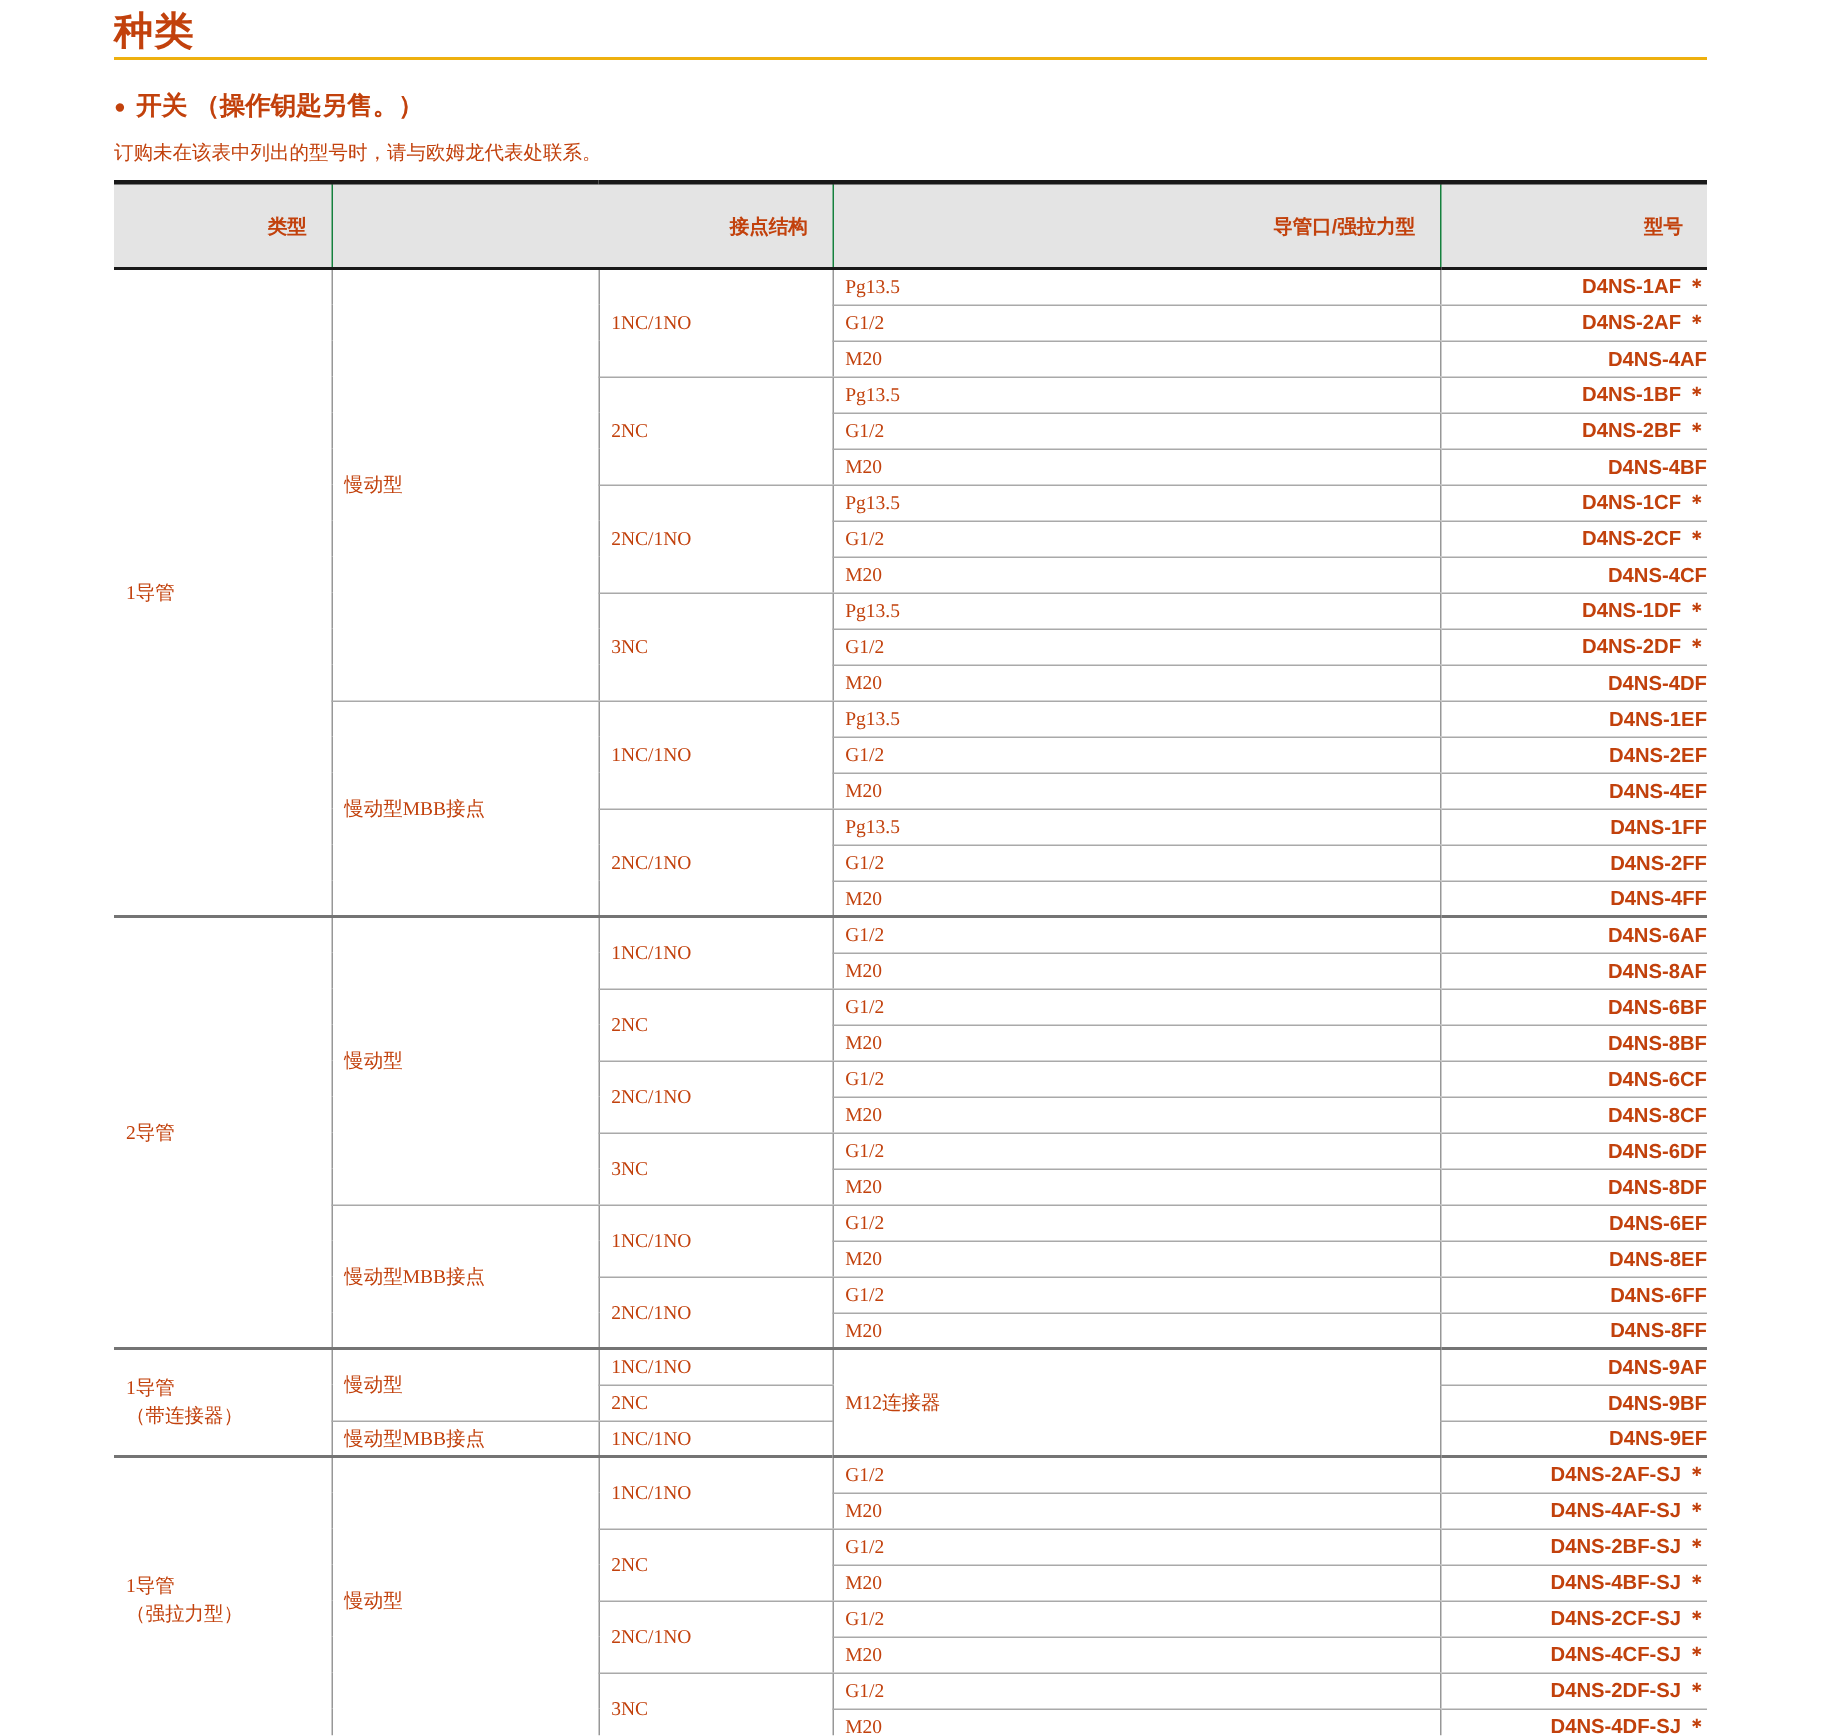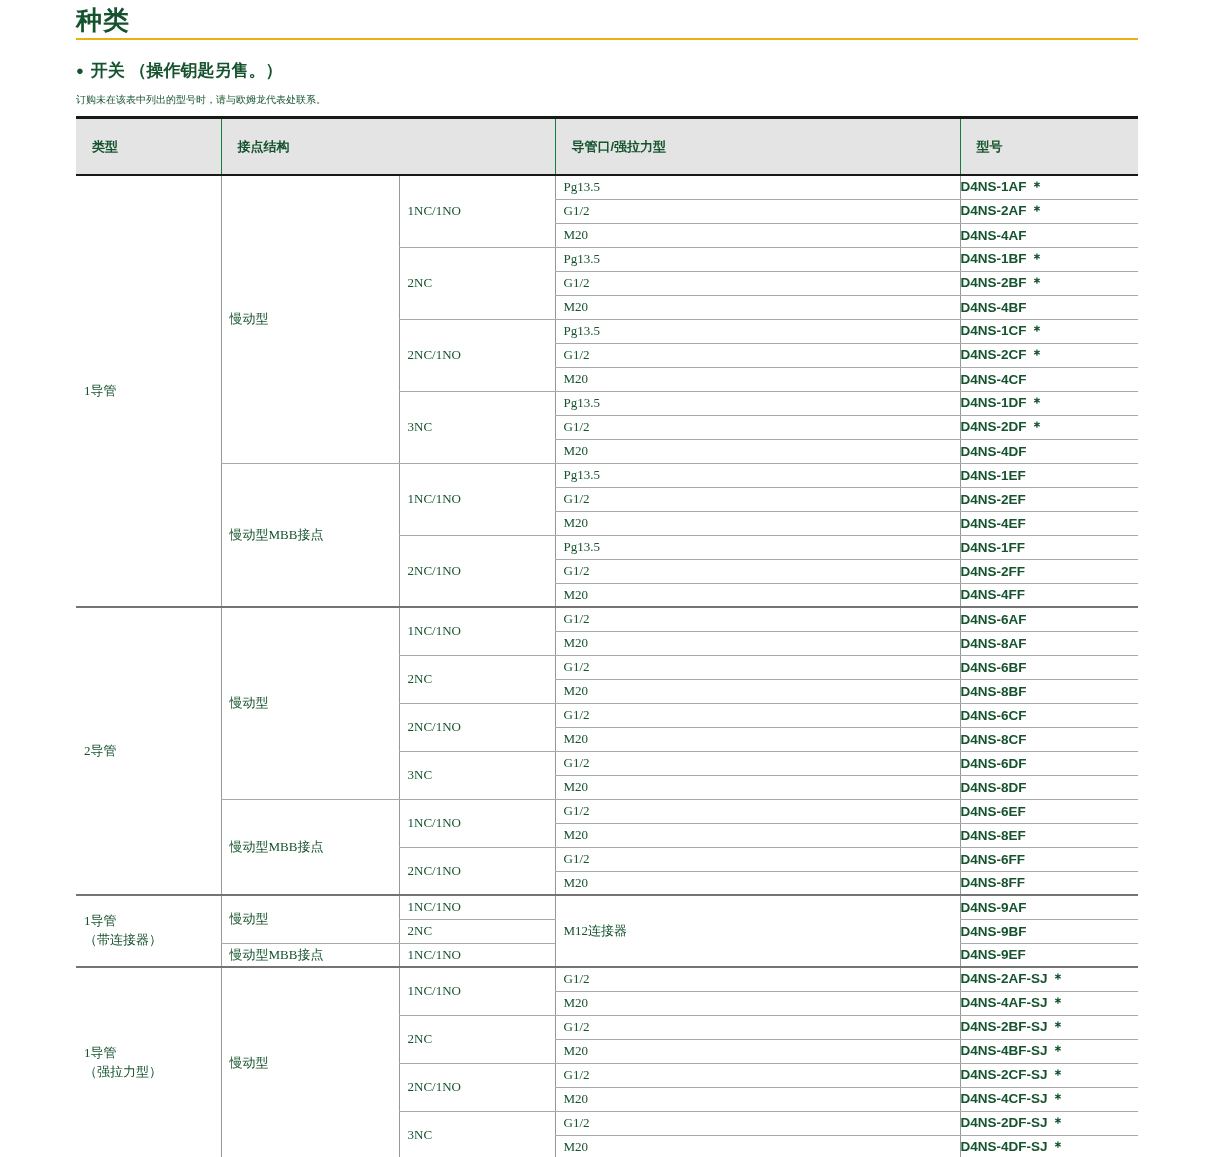--- a/index.html
+++ b/index.html
@@ -1,48 +1,48 @@
 <!DOCTYPE html>
 <html><head>
 <meta charset="utf-8">
 <style>
   html,body { margin:0; padding:0; background:#ffffff; }
   .page {
     position:relative; width:1226px; height:1157px; background:#fff;
-    font-family:"Liberation Sans",sans-serif; color:#14532d; overflow:hidden;
+    font-family:"Liberation Sans",sans-serif; color:#c2410c; overflow:hidden;
   }
   .content { position:absolute; left:76px; top:4px; width:1062px; }
 
   .page-title { margin:0; font-size:26px; line-height:32px; font-weight:bold; letter-spacing:1px; }
   .title-rule { height:2px; background:#eeb00e; margin-top:2px; }
 
   .section-head { margin-top:19px; font-size:17px; font-weight:bold; display:flex; align-items:center; }
   .section-head .bullet { font-size:13px; margin-right:7px; line-height:1; }
 
-  .intro { margin-top:11px; font-size:10px; font-family:Liberation Mono, monospace; }
+  .intro { margin-top:11px; font-size:13px; font-family:Liberation Mono, monospace; }
 
   table.switch-table {
     margin-top:9px; border-collapse:collapse; table-layout:fixed; width:1062px;
     border-top:3px solid #191919;
   }
   table.switch-table tr { height:24px; }
   th {
     background:#e4e4e4; height:23px; padding:16px;
     font-family:"Liberation Sans",sans-serif; font-weight:bold; font-size:13px;
-    text-align:left; border-bottom:2px solid #191919;
+    text-align:right; border-bottom:2px solid #191919;
   }
   th + th { border-left:1px solid #15803d; }
   td { padding:0; vertical-align:middle; font-size:13px; }
   .col-type, .col-act, .col-contact, .col-size {
     font-family:"Liberation Serif",serif; text-align:left; padding-left:8px;
   }
   .col-type { white-space:pre-line; line-height:1.45;margin-left:43px; }
   .col-act, .col-contact, .col-size, .col-model { border-left:1px solid #979797; }
   .col-model {
-    text-align:left; font-family:"Liberation Sans",sans-serif;
+    text-align:right; font-family:"Liberation Sans",sans-serif;
     font-weight:bold; font-size:13.5px;
   }
   .b-row   { border-bottom:1px solid #a9a9a9; }
   .b-group { border-bottom:2px solid #747474; }
   .b-end   { border-bottom:2px solid #191919; }
 
   .footnote { margin-top:10px; font-size:13px; font-family:"Liberation Serif",serif; }
 </style>
 </head>
 <body>

